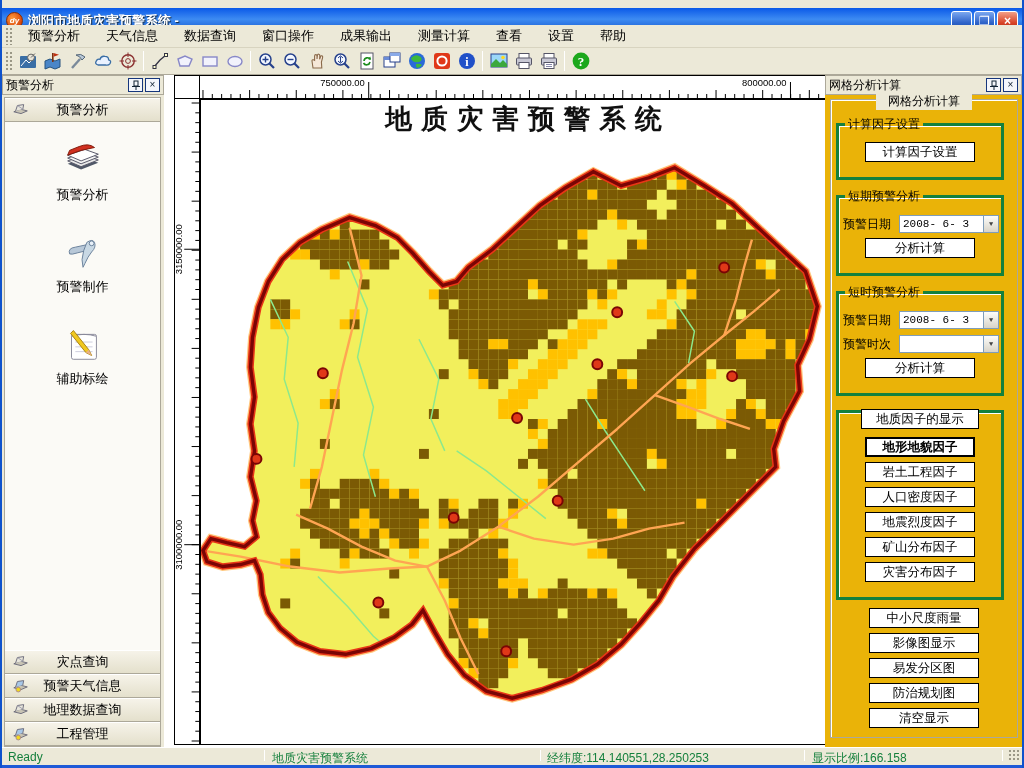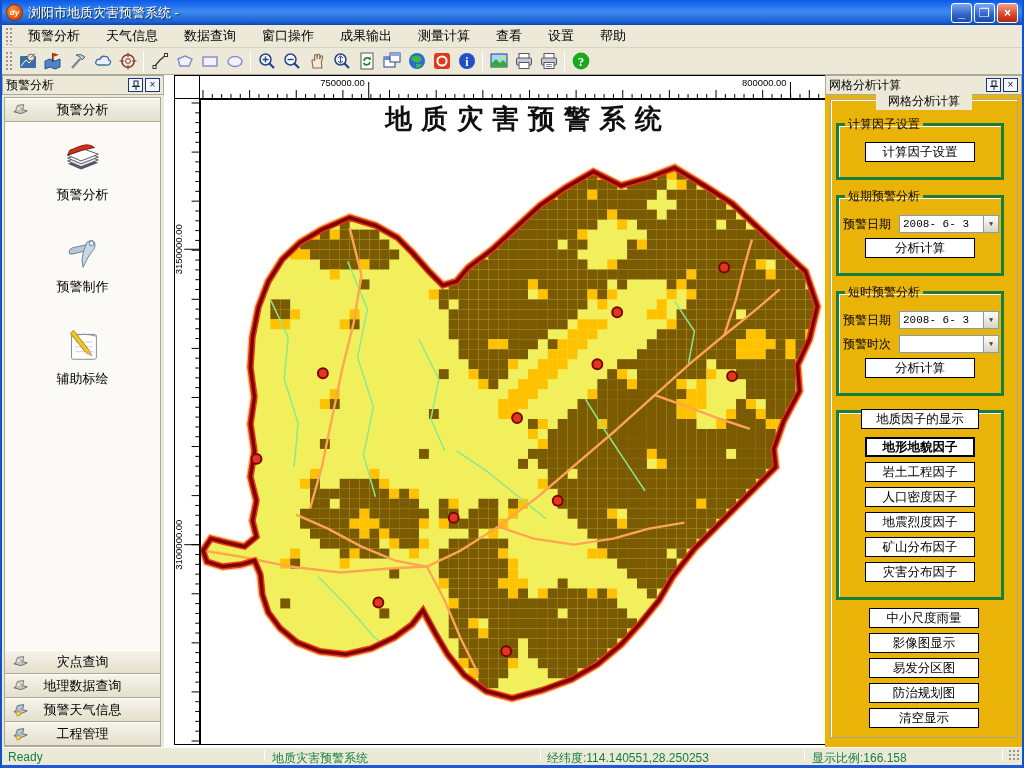--- a/index.html
+++ b/index.html
@@ -2,28 +2,28 @@
 <html><head>
 <meta charset="utf-8">
 <style>
   * { margin:0; padding:0; box-sizing:border-box; }
   html,body { width:1024px; height:768px; overflow:hidden;
     font-family:"Liberation Sans","DejaVu Sans",sans-serif; font-size:12px; }
   #app { position:absolute; inset:0; background:#ECE9D8;
     border-left:2px solid #0F52CC; border-right:2px solid #0F52CC; }
 
   
-  .titlebar { position:absolute; left:0; top:0; right:0; height:25px;
+  .titlebar { position:absolute; left:0; top:8px; right:0; height:25px;
     background:linear-gradient(180deg,#0A59E8 0%,#3D8BF2 45%,#1E63D6 85%,#0A47B8 100%);
     display:flex; align-items:center; padding:0 4px; }
   .logo { width:17px; height:17px; border-radius:50%;
     background:radial-gradient(circle at 35% 35%,#FF9A3C,#D8480E 70%);
     color:#fff; font-size:8px; font-style:italic; font-weight:bold;
     display:flex; align-items:center; justify-content:center; margin-right:5px; border:1px solid #8a2c00;}
-  .ttl { color:#fff; font-weight:normal; font-size:13px; text-shadow:1px 1px 1px #123; }
+  .ttl { color:#fff; font-weight:bold; font-size:13px; text-shadow:1px 1px 1px #123; }
   .winbtns { margin-left:auto; display:flex; gap:2px; }
   .winbtn { width:21px; height:20px; border-radius:3px; border:1px solid #fff;
     background:linear-gradient(180deg,#7BA8F0,#2E62C8 60%,#1C4AA8);
     color:#fff; font-size:12px; line-height:18px; text-align:center; font-weight:bold; }
   .winbtn.close { background:linear-gradient(180deg,#F2A088,#D84428 60%,#B02810); }
 
   
   .menubar { position:absolute; left:0; top:25px; right:0; height:23px;
     background:#ECE9D8; border-bottom:1px solid #d8d4c0; display:flex; align-items:center; }
   .grip { width:7px; height:80%; margin:0 3px;
@@ -334,32 +334,32 @@
             <span class="nv-icon"><svg width="18" height="18" viewBox="0 0 20 20">
                 <path d="M2 12 L9 9 L17 11 L10 14 Z" fill="#C8C4B4" stroke="#667"></path>
                 <path d="M4 11 L6 5 L13 4 L12 9" fill="#E8E6DC" stroke="#667"></path>
                 <line x1="6" y1="5" x2="12" y2="9" stroke="#99A"></line>
               </svg></span>
             <span>灾点查询</span>
           </div>
           <div class="navbar-row">
             <span class="nv-icon"><svg width="18" height="18" viewBox="0 0 20 20">
                 <path d="M2 12 L9 9 L17 11 L10 14 Z" fill="#C8C4B4" stroke="#667"></path>
+                <path d="M4 11 L6 5 L13 4 L12 9" fill="#A8C8E8" stroke="#667"></path>
+                <circle cx="7" cy="14" r="2.6" fill="#F0D820" stroke="#A88"></circle>
+              </svg></span>
+            <span>预警天气信息</span>
+          </div>
+          <div class="navbar-row">
+            <span class="nv-icon"><svg width="18" height="18" viewBox="0 0 20 20">
+                <path d="M2 12 L9 9 L17 11 L10 14 Z" fill="#C8C4B4" stroke="#667"></path>
                 <path d="M4 11 L6 5 L13 4 L12 9" fill="#E8E6DC" stroke="#667"></path>
                 <line x1="6" y1="5" x2="12" y2="9" stroke="#99A"></line>
               </svg></span>
             <span>地理数据查询</span>
-          </div>
-          <div class="navbar-row">
-            <span class="nv-icon"><svg width="18" height="18" viewBox="0 0 20 20">
-                <path d="M2 12 L9 9 L17 11 L10 14 Z" fill="#C8C4B4" stroke="#667"></path>
-                <path d="M4 11 L6 5 L13 4 L12 9" fill="#A8C8E8" stroke="#667"></path>
-                <circle cx="7" cy="14" r="2.6" fill="#F0D820" stroke="#A88"></circle>
-              </svg></span>
-            <span>预警天气信息</span>
           </div>
           <div class="navbar-row">
             <span class="nv-icon"><svg width="18" height="18" viewBox="0 0 20 20">
                 <path d="M2 12 L9 9 L17 11 L10 14 Z" fill="#C8C4B4" stroke="#667"></path>
                 <path d="M4 11 L6 5 L13 4 L12 9" fill="#A8C8E8" stroke="#667"></path>
                 <circle cx="7" cy="14" r="2.6" fill="#F0D820" stroke="#A88"></circle>
               </svg></span>
             <span>工程管理</span>
           </div>
         </div>

